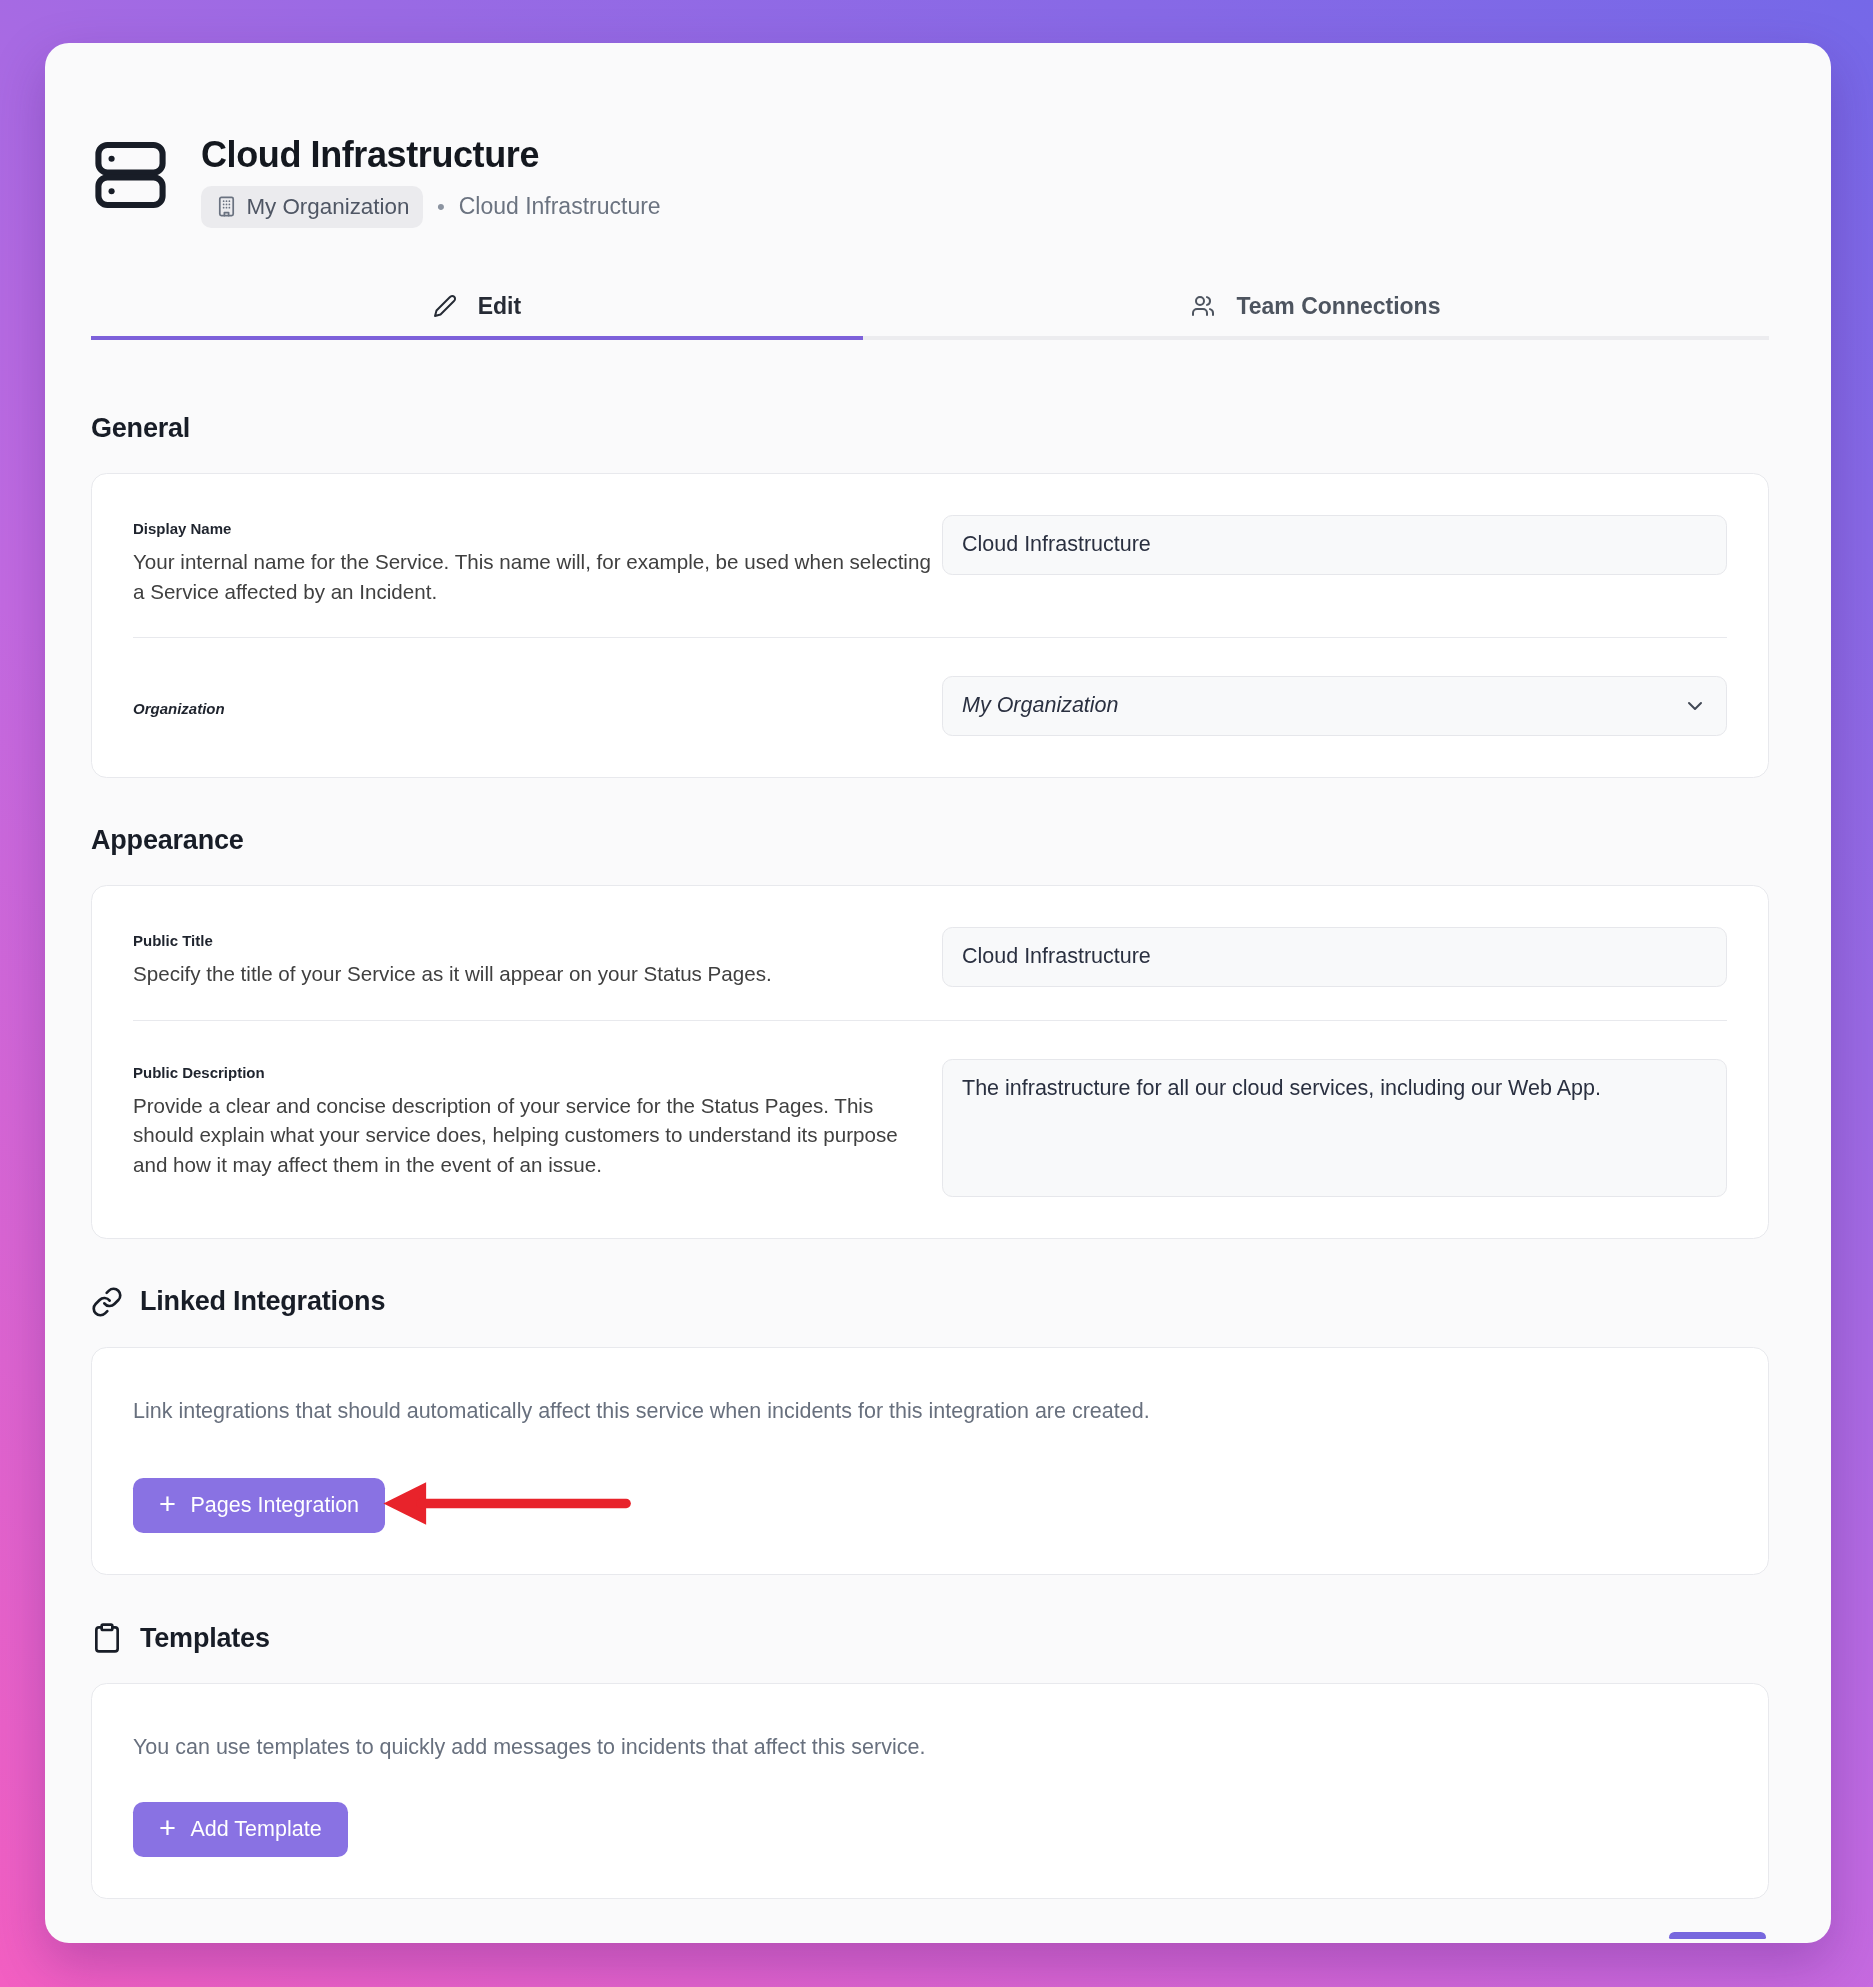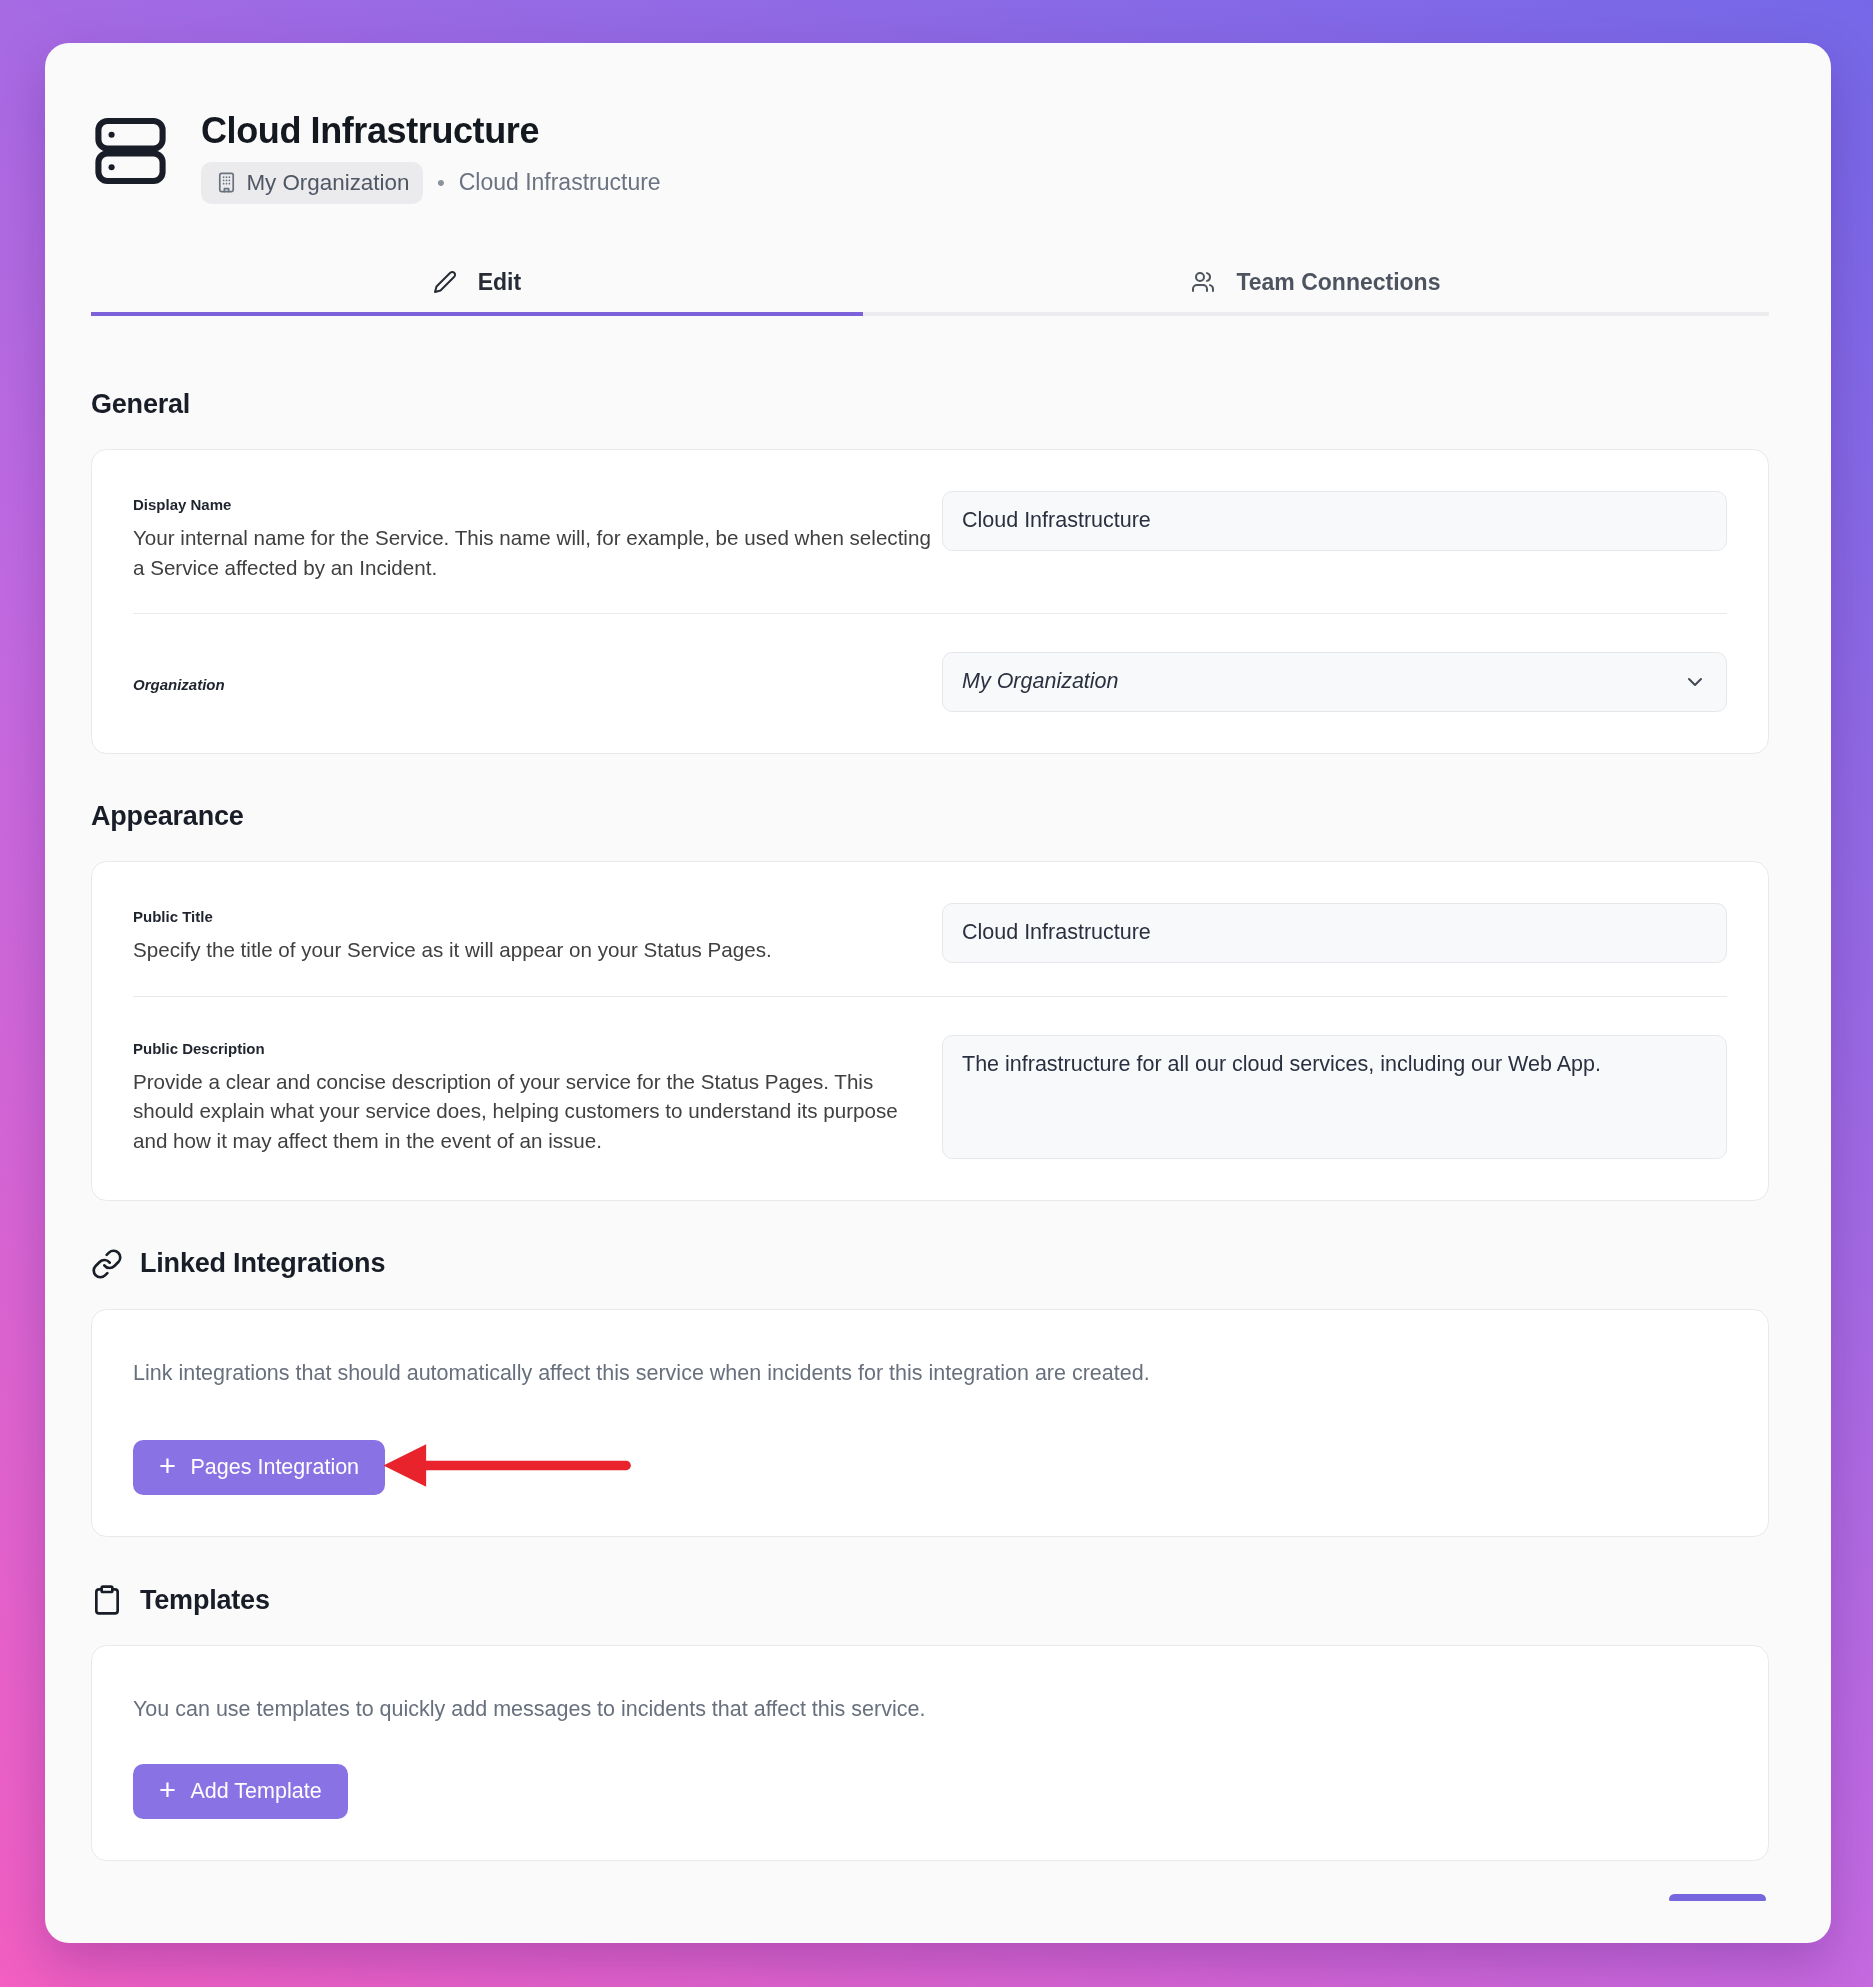--- a/index.html
+++ b/index.html
@@ -6,21 +6,21 @@
   html,body { font-family:"Liberation Sans", sans-serif; }
   body {
     width:1874px; height:1987px; position:relative; overflow:hidden;
     background:linear-gradient(35deg, #f35fc2 0%, #c36ae1 42%, #9a6ae4 68%, #7568e8 100%);
   }
   .window {
     position:absolute; left:45px; top:43px; width:1786px; height:1900px;
     background:#fafafb; border-radius:24px; overflow:hidden;
     box-shadow:0 20.6px 52px rgba(70,20,110,.28);
   }
-  .content { padding:67px 62px 0 46px; }
+  .content { padding:67px 62px 0 46px;margin-top:24px; }
 
   
   .header { display:flex; align-items:flex-start; gap:31px; }
   .app-icon { width:79px; height:77px; color:#181d27; flex:0 0 auto; margin-top:1.7px; }
   .app-icon svg { width:100%; height:100%; }
   .page-title { font-size:36px; font-weight:700; color:#14181f; letter-spacing:-0.4px; }
   .breadcrumb { display:flex; align-items:center; gap:13.8px; margin-top:10.3px; }
   .crumb-pill {
     display:inline-flex; align-items:center; gap:8.6px; background:#ebebee;
     border-radius:10.3px; padding:7.7px 13.8px; font-size:22.4px; color:#4f5664; cursor:pointer;
@@ -62,21 +62,21 @@
   .text-input, .select-box, .textarea-box {
     width:785px; background:#f8f9fa; border:1.3px solid #e6e7eb; border-radius:10.3px;
     font-family:"Liberation Sans", sans-serif; font-size:21.5px; color:#2a3040;
   }
   .text-input { height:60px; padding:0 19px; outline:none; }
   .select-box {
     height:60px; display:flex; align-items:center; justify-content:space-between;
     padding:0 19px; cursor:pointer;
   }
   .select-box svg { width:24px; height:24px; color:#424955; }
-  .textarea-box { height:124px; padding:13.8px 19px; resize:none; outline:none; line-height:1.4; }
+  .textarea-box { height:138px; padding:13.8px 19px; resize:none; outline:none; line-height:1.4; }
   .divider { border:none; border-top:1.3px solid #e8e9ed; margin:29px 0 26px 0; }
   .row + .divider { margin-top:31px; }
   .pad-row { padding-top:12px; }
 
   .note-text { font-size:21.5px; color:#68707e; line-height:1.42; padding-top:6.9px; }
   .accent-btn {
     display:inline-flex; align-items:center; gap:14.6px; margin-top:52px;
     height:55px; padding:0 26px; background:#8972e3; color:#ffffff;
     border:none; border-radius:10.3px; font-family:"Liberation Sans", sans-serif;
     font-size:21.5px; font-weight:500; cursor:pointer;

